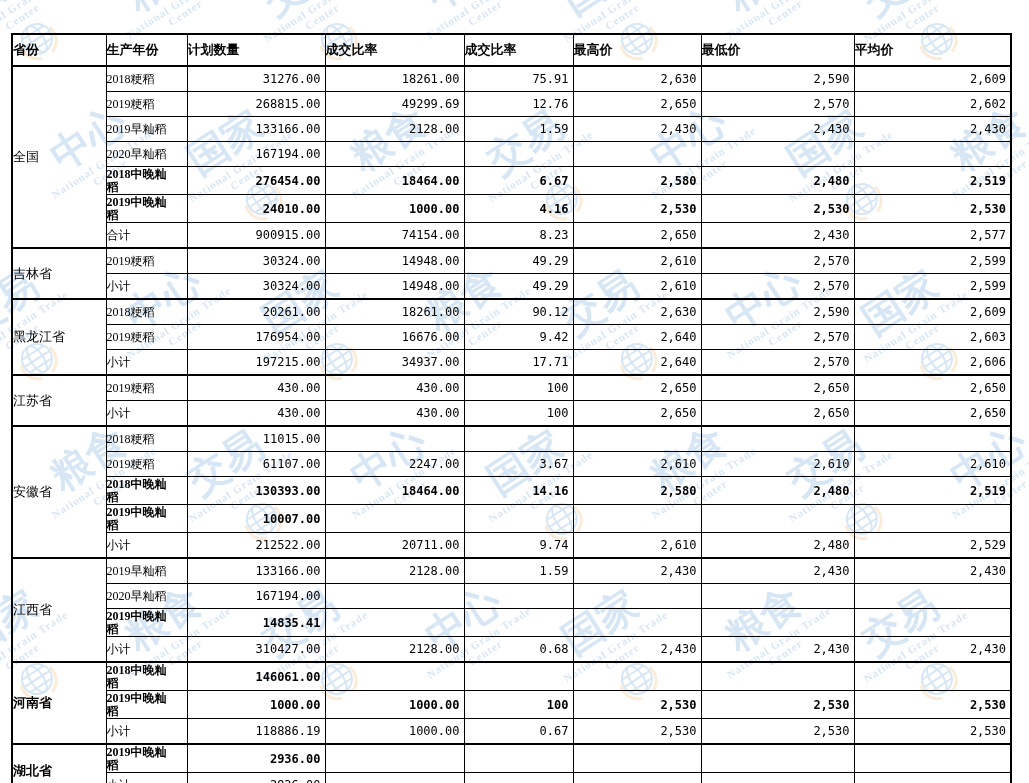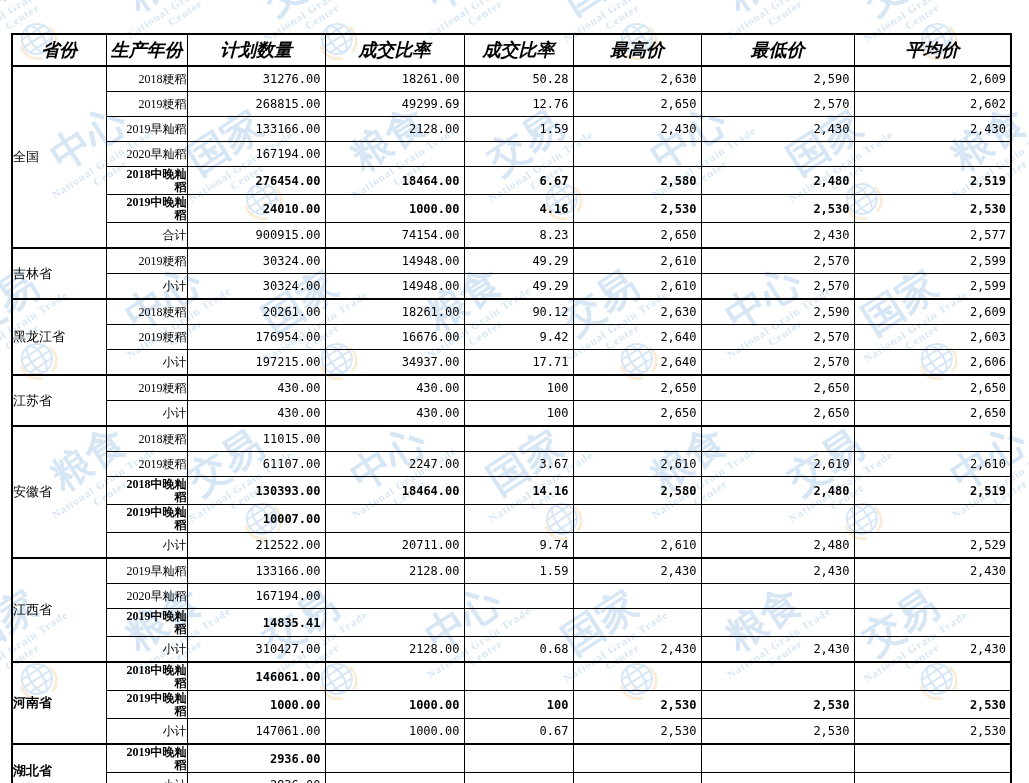--- a/index.html
+++ b/index.html
@@ -31,27 +31,27 @@
 
   
   table.grain-table {
     position:absolute; top:33px; left:11px; z-index:1;
     width:999px; table-layout:fixed;
     border-collapse:collapse; background:transparent;
     border:2px solid #000;
   }
   th, td { border:1px solid #000; padding:0; overflow:hidden; }
   thead th {
-    height:30px; font-size:18px; font-weight:bold; text-align:center;font-style:italic;
+    height:30px; font-size:13px; font-weight:bold; text-align:left;
   }
   tbody.group { border-top:2px solid #000; }
   td { font-size:12px; height:24px; vertical-align:middle; }
   tr.tall td { height:27px;font-weight:bold; }
   td.province { text-align:left; font-size:13px; }
-  td.year { text-align:right; line-height:13px; }
+  td.year { text-align:left; line-height:13px; }
   td.year .yspan { display:inline-block; max-width:68px; }
   td.num {
     text-align:right; padding-right:4px;
     font-family:"DejaVu Sans Mono","Liberation Mono",monospace;
     font-size:12px;
   }
 </style>
 </head>
 <body>
 
@@ -349,21 +349,21 @@
         <th>最低价</th>
         <th>平均价</th>
       </tr>
     </thead>
   <tbody class="group">
         <tr>
           <td rowspan="7" class="province">全国</td>
           <td class="year"><span class="yspan">2018粳稻</span></td>
           <td class="num">31276.00</td>
           <td class="num">18261.00</td>
-          <td class="num">50.28</td>
+          <td class="num">75.91</td>
           <td class="num">2,630</td>
           <td class="num">2,590</td>
           <td class="num">2,609</td>
         </tr>
         <tr>
           <td class="year"><span class="yspan">2019粳稻</span></td>
           <td class="num">268815.00</td>
           <td class="num">49299.69</td>
           <td class="num">12.76</td>
           <td class="num">2,650</td>
@@ -590,21 +590,21 @@
           <td class="year"><span class="yspan">2019中晚籼稻</span></td>
           <td class="num">1000.00</td>
           <td class="num">1000.00</td>
           <td class="num">100</td>
           <td class="num">2,530</td>
           <td class="num">2,530</td>
           <td class="num">2,530</td>
         </tr>
         <tr>
           <td class="year"><span class="yspan">小计</span></td>
-          <td class="num">147061.00</td>
+          <td class="num">118886.19</td>
           <td class="num">1000.00</td>
           <td class="num">0.67</td>
           <td class="num">2,530</td>
           <td class="num">2,530</td>
           <td class="num">2,530</td>
         </tr>
       </tbody>
       <tbody class="group">
         <tr class="tall">
           <td rowspan="2" class="province">湖北省</td>

